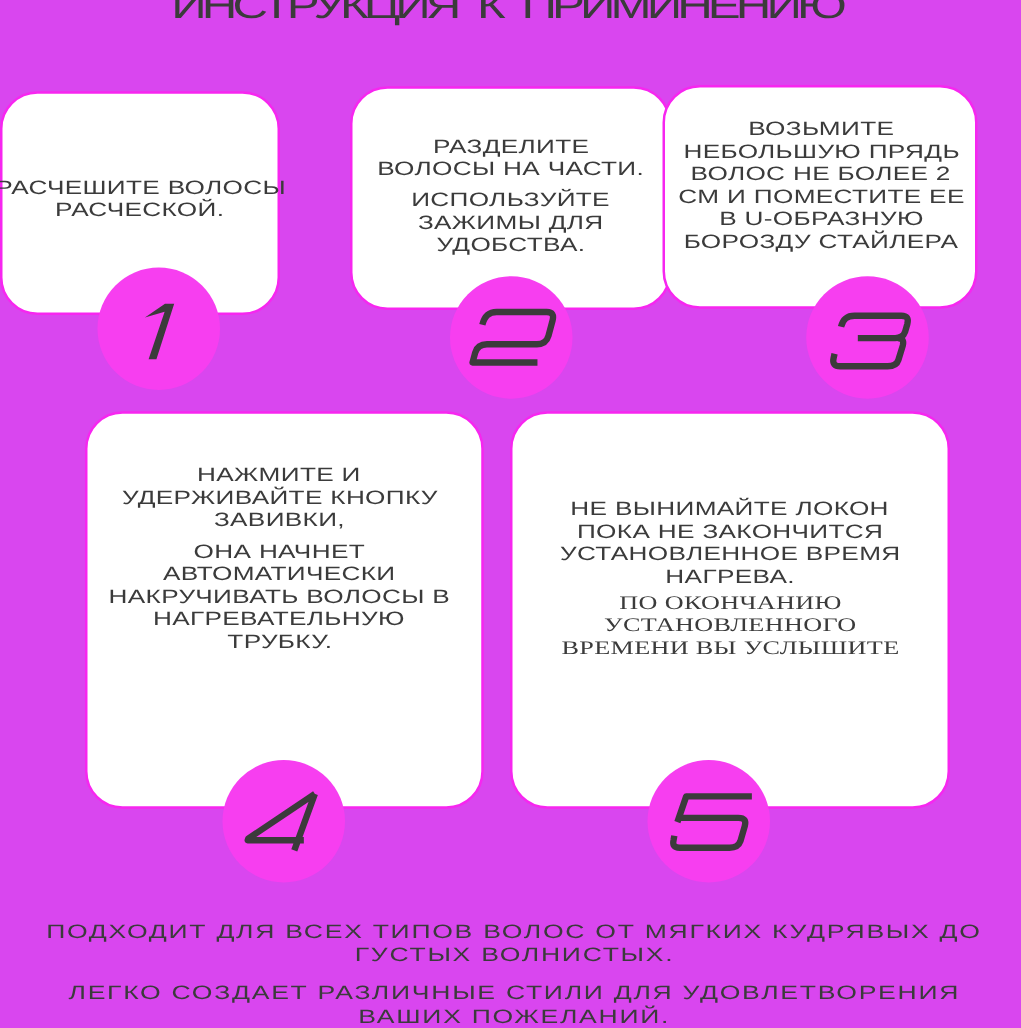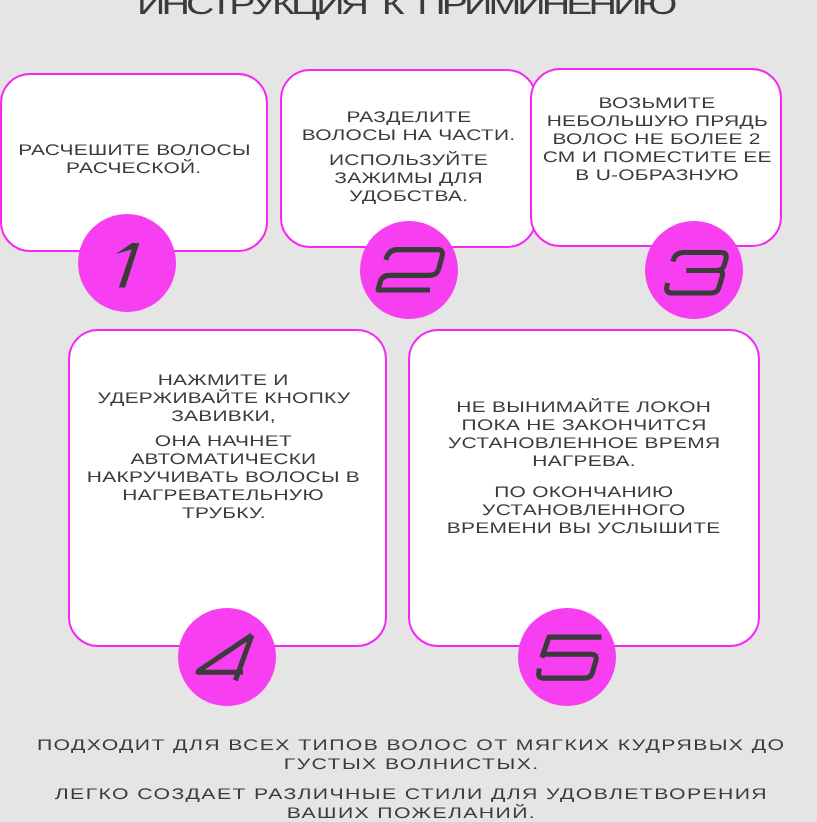--- a/index.html
+++ b/index.html
@@ -1,34 +1,34 @@
 <!DOCTYPE html>
 <html><head>
 <meta charset="utf-8">
 <title>Instruction infographic</title>
 <style>
   html,body{margin:0;padding:0;}
   body{width:817px;height:822px;background:#ffffff;overflow:hidden;
        font-family:"Liberation Sans",sans-serif;
        -webkit-font-smoothing:antialiased;text-rendering:geometricPrecision;}
-  .page{position:relative;width:817px;height:822px;background:#e5e5e5;}
+  .page{position:relative;width:817px;height:822px;background:#d946ef;}
 
   
   .title{position:absolute;left:-3px;width:817px;text-align:center;
          color:#3b3b3b;white-space:nowrap;}
   .title span{display:inline-block;transform:scaleX(1.36) translateZ(0);transform-origin:center;
          font-size:29px;letter-spacing:-2.9px;word-spacing:7px;line-height:29px;font-weight:400;}
 
   
   .card{position:absolute;border:2px solid #f726f0;border-radius:30px;box-sizing:border-box;
         background:#ffffff;}
   .card-text{position:absolute;left:0;width:100%;text-align:center;color:#3b3b3b;}
   .para{margin:0;}
   .para + .para{margin-top:7px;}
-  .gap-big .para + .para{margin-top:13px;}
+  .gap-big .para + .para{margin-top:3px;font-family:Liberation Serif, serif;}
   .ln{display:block;}
   .ln span{display:inline-block;transform:scaleX(1.36) translateZ(0);transform-origin:center;
         font-size:15.4px;letter-spacing:0.2px;line-height:17.4px;white-space:nowrap;}
 
   
   .badge{position:absolute;border-radius:50%;background:#f73ef0;}
   .badge svg{position:absolute;left:0;top:0;width:100%;height:100%;display:block;}
   .dg{fill:none;stroke:#3b3b3b;stroke-width:5.2;stroke-linecap:butt;stroke-linejoin:round;}
   .dgf{fill:#3b3b3b;stroke:none;}
 
@@ -37,21 +37,21 @@
   .foot .para + .para{margin-top:10.8px;}
   .foot .ln span{font-size:15.4px;letter-spacing:1.0px;line-height:19.1px;transform:scaleX(1.38) translateZ(0);}
 </style>
 </head>
 <body>
 
 <div class="page">
 
   <div class="title" style="top:-9px"><span>ИНСТРУКЦИЯ К ПРИМИНЕНИЮ</span></div>
 
-  <div class="card" style="left:0px;top:73px;width:268px;height:179px">
+  <div class="card" style="left:0px;top:73px;width:224px;height:179px">
     <div class="card-text" style="top:67px">
         <div class="para">
           <div class="ln"><span>РАСЧЕШИТЕ ВОЛОСЫ</span></div>
           <div class="ln"><span>РАСЧЕСКОЙ.</span></div>
         </div>
       </div>
   </div>
 
   <div class="card" style="left:280px;top:69px;width:257px;height:179px">
     <div class="card-text" style="top:38px">
@@ -68,20 +68,21 @@
   </div>
 
   <div class="card" style="left:530px;top:68px;width:252px;height:179px">
     <div class="card-text" style="top:25px;left:1px">
         <div class="para">
           <div class="ln"><span>ВОЗЬМИТЕ</span></div>
           <div class="ln"><span>НЕБОЛЬШУЮ ПРЯДЬ</span></div>
           <div class="ln"><span>ВОЛОС НЕ БОЛЕЕ 2</span></div>
           <div class="ln"><span>СМ И ПОМЕСТИТЕ ЕЕ</span></div>
           <div class="ln"><span>В U-ОБРАЗНУЮ</span></div>
+          <div class="ln"><span>БОРОЗДУ СТАЙЛЕРА</span></div>
         </div>
       </div>
   </div>
 
   <div class="card" style="left:68px;top:329px;width:319px;height:318px">
     <div class="card-text" style="top:41px;left:-4px">
         <div class="para">
           <div class="ln"><span>НАЖМИТЕ И</span></div>
           <div class="ln"><span>УДЕРЖИВАЙТЕ КНОПКУ</span></div>
           <div class="ln"><span>ЗАВИВКИ,</span></div>

